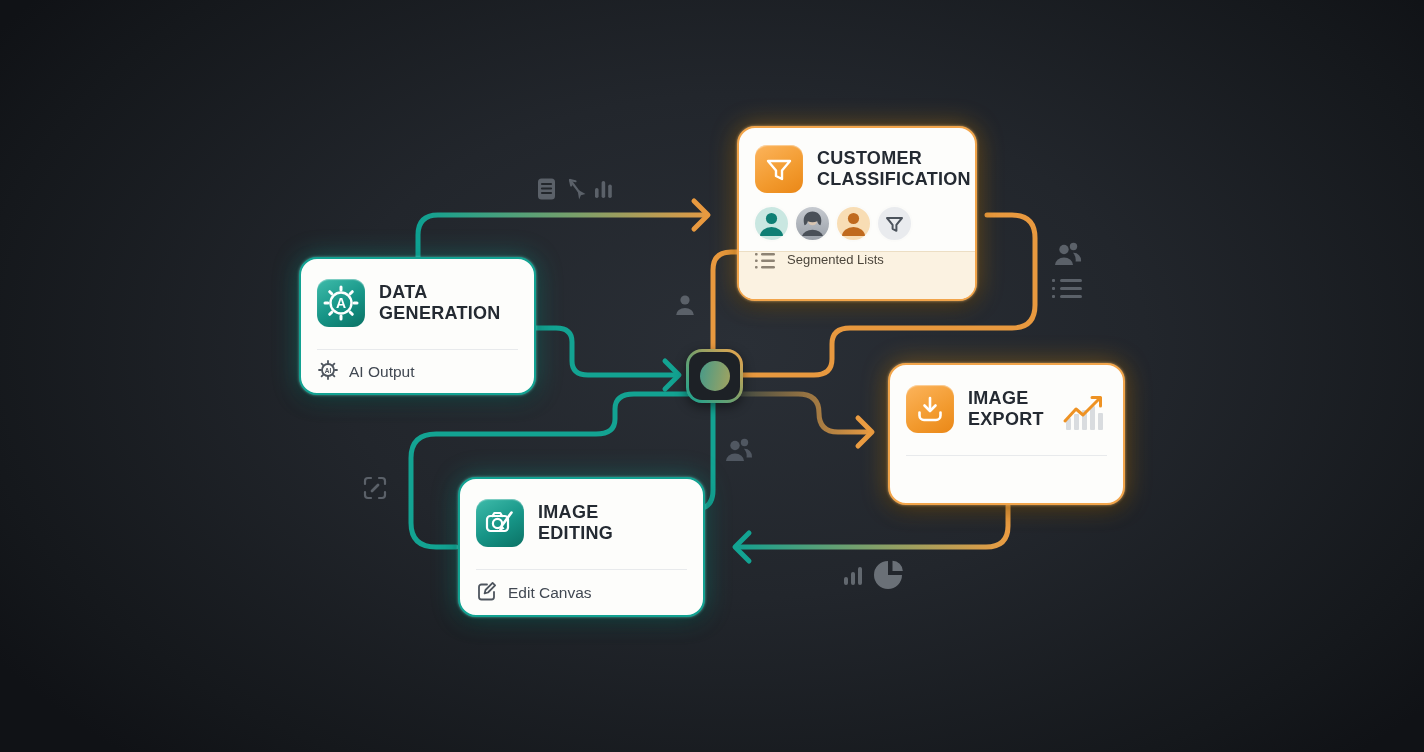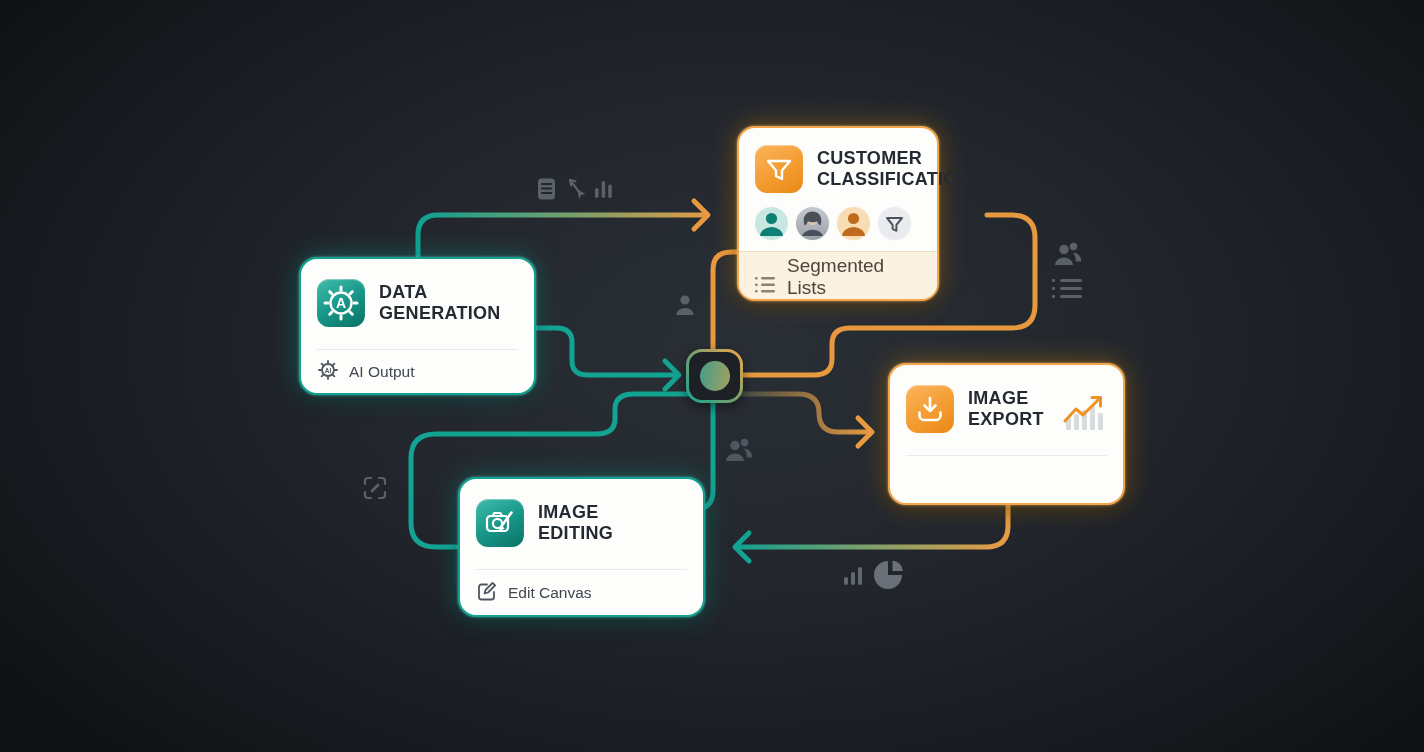--- a/index.html
+++ b/index.html
@@ -29,22 +29,22 @@
   .title{font-size:18px;line-height:21px;font-weight:700;color:#242a32;letter-spacing:.3px;}
   .divider{height:1px;background:#e8eaec;margin:22px 16px 0 16px;}
   .footer-row{display:flex;align-items:center;gap:10px;padding:0 16px;flex:1;font-size:15.5px;color:#414852;}
   
   .avatars{display:flex;gap:4px;padding:12px 14px 0 14px;}
   .avatar{width:37px;height:37px;border-radius:50%;border:2px solid #fbfbf9;box-sizing:border-box;
           display:flex;align-items:center;justify-content:center;overflow:hidden;}
   .cc-footer{
     position:absolute;left:0;right:0;bottom:0;height:48px;background:#fbf2e1;
     border-top:1px solid #ecdec4;border-radius:0 0 15px 15px;
-    display:flex;align-items:flex-end;gap:10px;padding:0 16px;box-sizing:border-box;
-    font-size:19px;color:#4c463c;
+    display:flex;align-items:flex-start;gap:10px;padding:0 16px;box-sizing:border-box;
+    font-size:13px;color:#4c463c;
   }
   .hub{
     position:absolute;left:686px;top:349px;width:57px;height:54px;border-radius:16px;
     background:linear-gradient(45deg,#14a392 0%,#7ba06a 50%,#f2a64b 100%);
     padding:3px;box-sizing:border-box;
     box-shadow:0 4px 12px rgba(0,0,0,.45);
   }
   .hub-inner{width:100%;height:100%;border-radius:13px;background:#1d2126;display:flex;align-items:center;justify-content:center;}
   .hub-dot{width:30px;height:30px;border-radius:50%;background:linear-gradient(100deg,#4f9b85 10%,#99a263 90%);}
   .deco{position:absolute;}
@@ -220,21 +220,21 @@
             <line x1="6.1" y1="6.1" x2="4.6" y2="4.6"></line>
           <line x1="11" y1="4" x2="11" y2="2"></line>
             <line x1="15.9" y1="6.1" x2="17.4" y2="4.6"></line>
           <text x="11" y="13.5" text-anchor="middle" fill="#4e555e" stroke="none" style="font:700 6.5px 'Liberation Sans',sans-serif;">AI</text>
         </svg>
       </span>
       <span>AI Output</span>
     </div>
   </div>
 
-  <div class="card orange" style="left:737px;top:126px;width:202px;height:175px;">
+  <div class="card orange" style="left:737px;top:126px;width:240px;height:175px;">
     <div class="card-header" style="padding-top:17px;">
       <div class="tile orange">
         <svg width="48" height="48" fill="none" stroke="#ffffff" stroke-width="2.4" stroke-linejoin="round" stroke-linecap="round">
           <path d="M13 16 h22 l-8 9.5 v8.5 l-6 -3 v-5.5 Z"></path>
         </svg>
       </div>
       <div class="title">
         <div>CUSTOMER</div>
         <div>CLASSIFICATION</div>
       </div>

